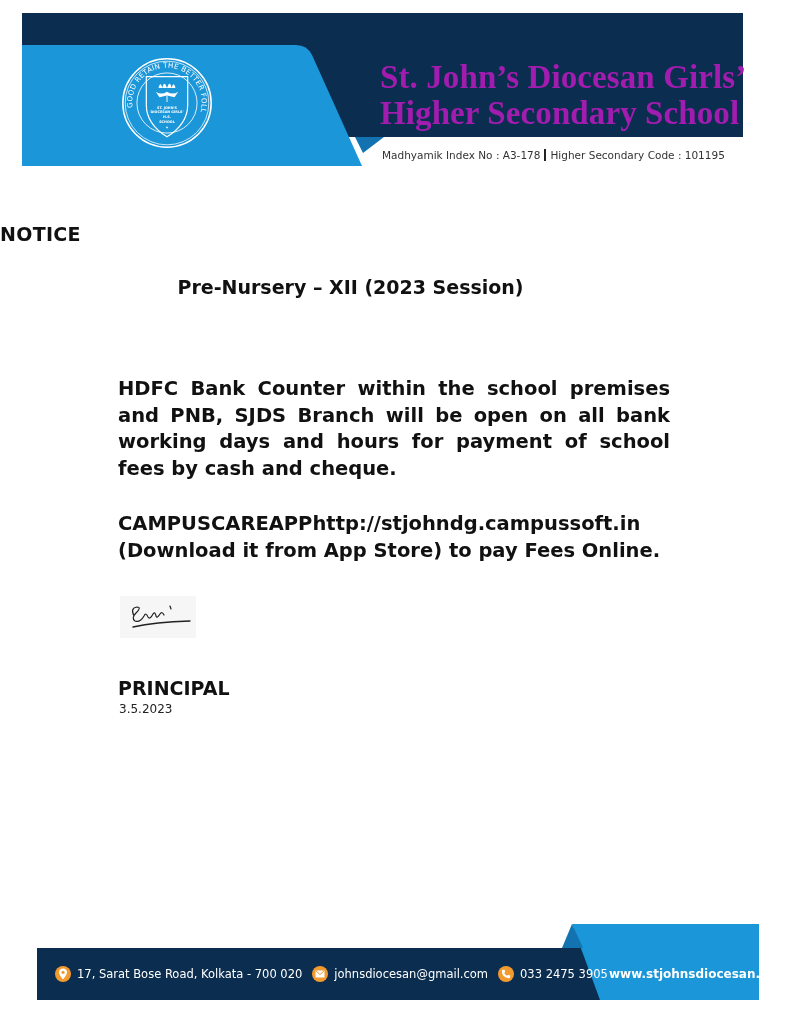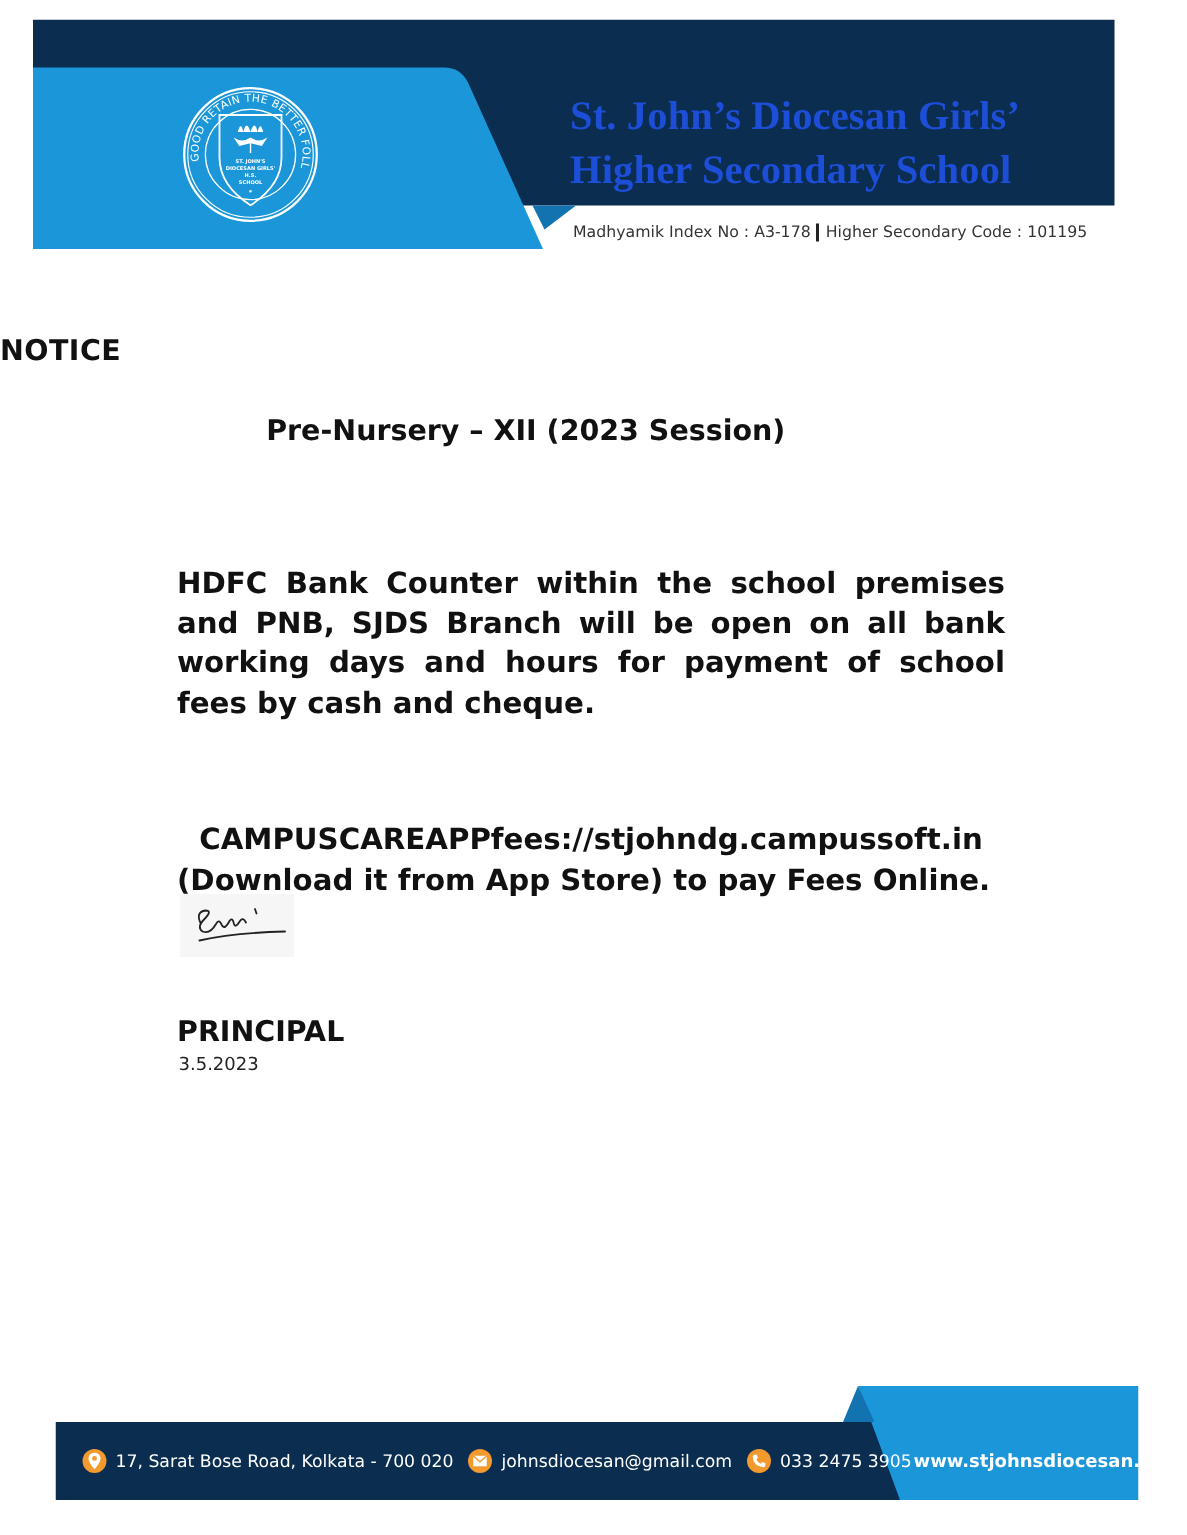--- a/index.html
+++ b/index.html
@@ -33,24 +33,24 @@
       left: 98px;
       top: 43px;
       width: 94px;
       height: 94px;
     }
     .school-name {
       position: absolute;
       left: 358px;
       top: 46px;
       width: 360px;
-      color: #1d4ed8;
+      color: #a21caf;
       font-family: "Liberation Serif", serif;
       font-weight: bold;
-      font-size: 27px;
+      font-size: 33px;
       line-height: 36px;
       letter-spacing: 0.1px;
       white-space: nowrap;
     }
     .school-name div { display: block; }
     .codes-line {
       position: absolute;
       left: 360px;
       top: 136px;
       font-family: "DejaVu Sans", sans-serif;
@@ -105,22 +105,21 @@
       text-align: justify;
       text-align-last: left;
     }
     .para-2 {
       top: 511px;
       text-align: justify;
       text-align-last: left;
     }
     .para-2 .line1 {
       display: flex;
-      justify-content: center;
-      margin-top: 36px;
+      justify-content: flex-start;
     }
     .signature {
       position: absolute;
       left: 120px;
       top: 596px;
       width: 76px;
       height: 42px;
       background: #f7f7f7;
     }
     .principal {
@@ -246,21 +245,21 @@
 <div class="notice-title">NOTICE</div>
 <div class="notice-subtitle">Pre-Nursery – XII (2023 Session)</div>
 
 <div class="para para-1">HDFC Bank Counter within the school premises and PNB, SJDS Branch will  be open on all bank working days and hours for payment of school fees by cash and cheque.</div>
 
 <div class="para para-2">
   <div class="line1">
     <span>CAMPUS</span>
     <span>CARE</span>
     <span>APP</span>
-    <span>fees://stjohndg.campussoft.in</span>
+    <span>http://stjohndg.campussoft.in</span>
   </div>
   <div>(Download it from App Store) to pay Fees Online.</div>
 </div>
 
 <svg class="signature" viewBox="0 0 76 42">
   <rect x="0" y="0" width="76" height="42" fill="#f6f6f6"></rect>
   <path d="M14 20 Q10 12 17 11 Q22 11 16 17 Q11 22 15 25 Q20 27 24 20 Q26 16 28 21 Q30 24 33 18 Q35 15 36 20 Q37 23 40 18 Q42 15 44 19" fill="none" stroke="#222" stroke-width="1.2" stroke-linecap="round"></path>
   <path d="M50 10 L51 13" stroke="#222" stroke-width="1.2" stroke-linecap="round"></path>
   <path d="M13 31 Q35 26 70 25" fill="none" stroke="#222" stroke-width="1.3" stroke-linecap="round"></path>
 </svg>

